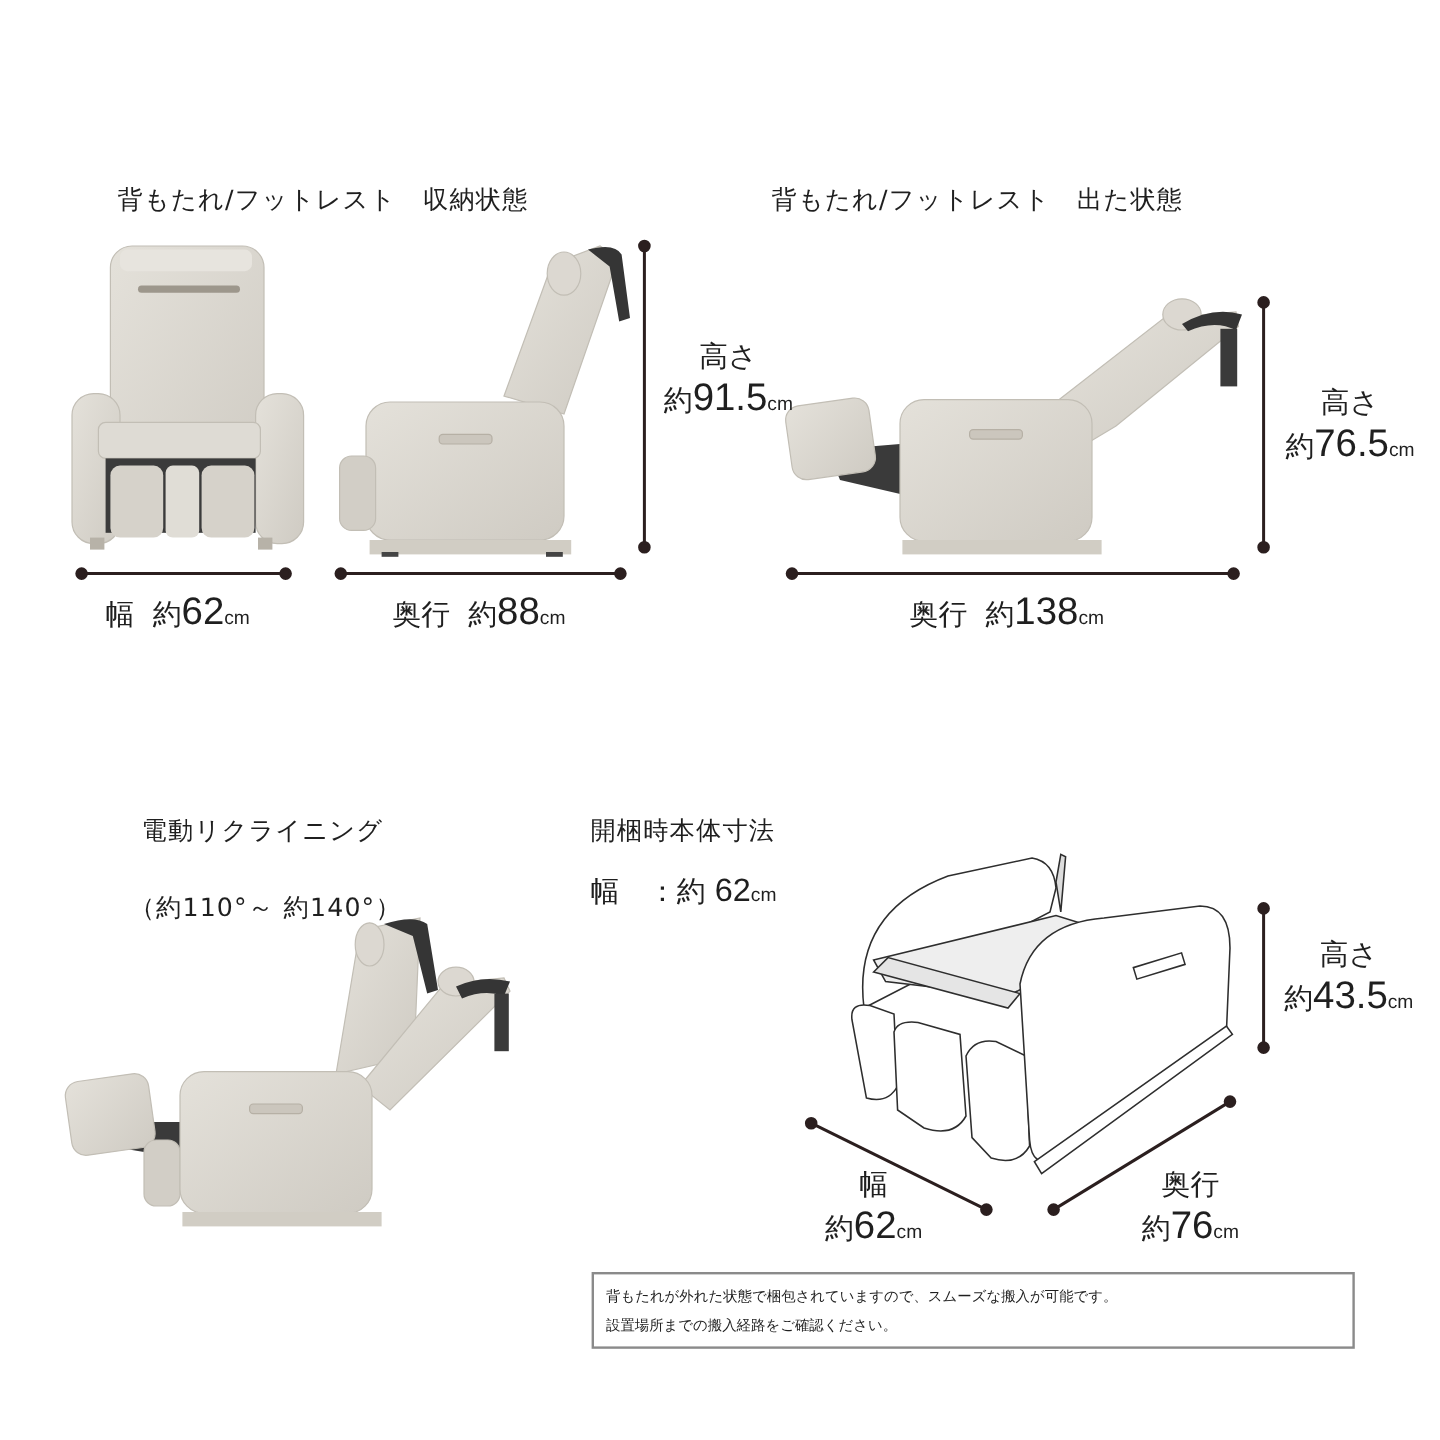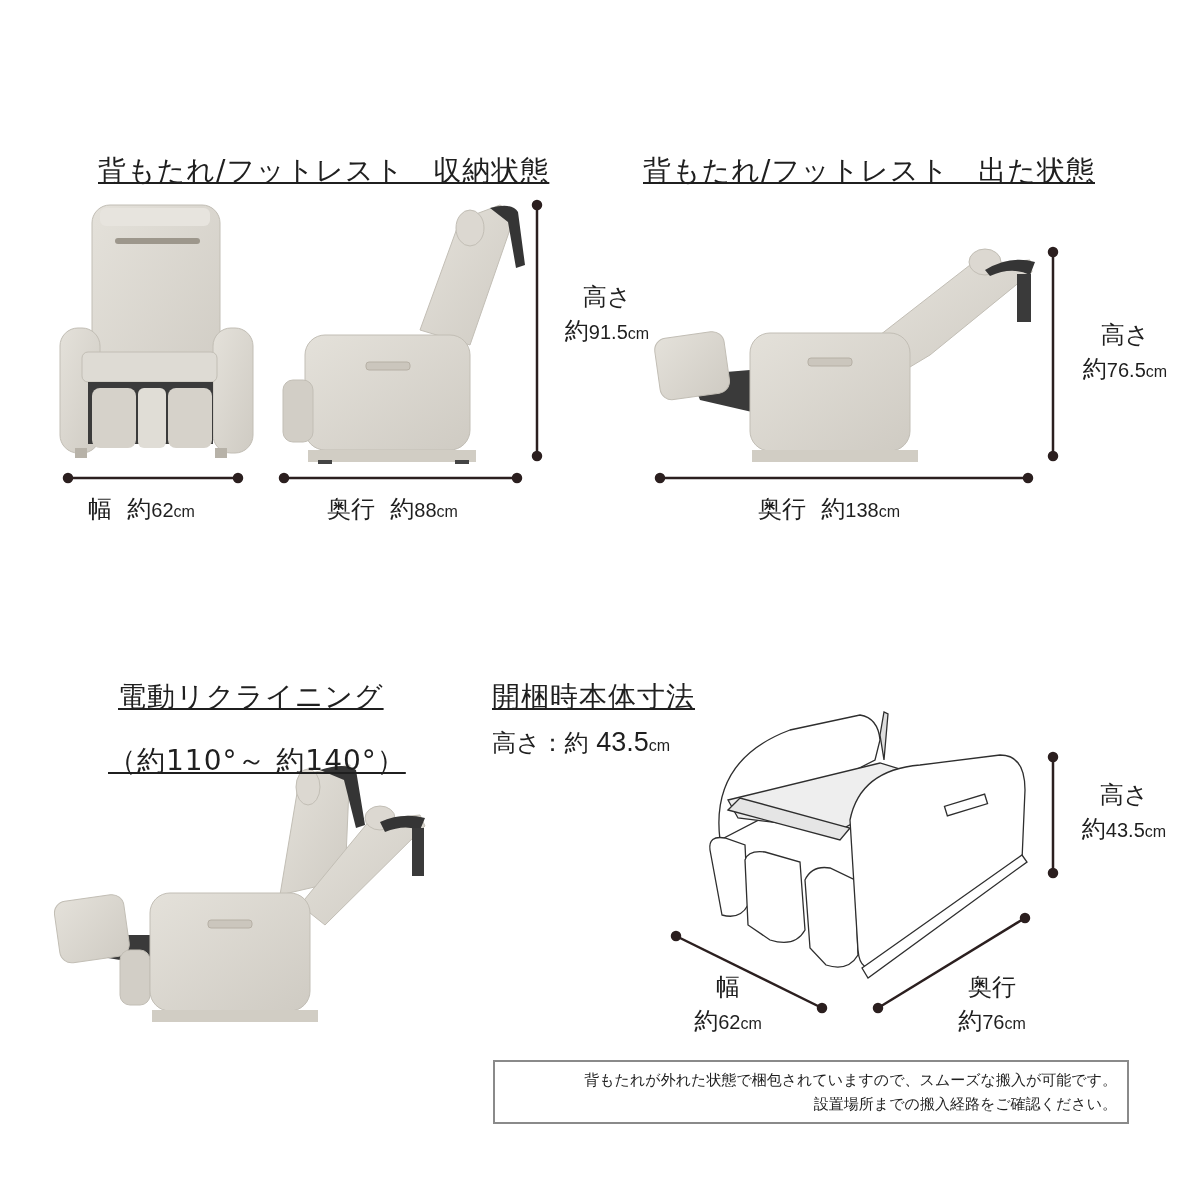--- a/index.html
+++ b/index.html
@@ -1,26 +1,26 @@
 <!DOCTYPE html>
 <html><head>
 <meta charset="utf-8">
 <style>
   html, body { margin:0; padding:0; background:#ffffff; }
   body { width:1200px; height:1200px; position:relative; overflow:hidden;
          font-family:"DejaVu Sans","Liberation Sans",sans-serif; color:#1f1f1f; }
   .abs { position:absolute; }
-  .title { font-size:28px; letter-spacing:1px; white-space:nowrap;text-decoration:underline; }
+  .title { font-size:21px; letter-spacing:1px; white-space:nowrap; }
   .lbl { font-size:24px; white-space:nowrap; text-align:center; line-height:34px; }
-  .lbl .num { font-family:"Liberation Sans",sans-serif; font-size:20px; }
+  .lbl .num { font-family:"Liberation Sans",sans-serif; font-size:32px; }
   .lbl .unit { font-size:16px; font-family:"Liberation Sans",sans-serif; }
   .spec { font-size:24px; line-height:36px; white-space:nowrap; }
   .spec .num { font-family:"Liberation Sans",sans-serif; font-size:27px; }
   .spec .unit { font-size:16px; font-family:"Liberation Sans",sans-serif; }
-  .note { border:2px solid #8a8a8a; font-size:15px; line-height:24px; padding:6px 10px; white-space:nowrap;text-align:right; }
+  .note { border:2px solid #8a8a8a; font-size:12px; line-height:24px; padding:6px 10px; white-space:nowrap; }
   svg { position:absolute; left:0; top:0; }
 </style>
 </head>
 <body>
 
 <svg width="1200" height="1200" viewBox="0 0 1200 1200">
   <defs>
     <linearGradient id="body" x1="0" y1="0" x2="1" y2="1">
       <stop offset="0" stop-color="#e4e1da"></stop>
       <stop offset="1" stop-color="#cfcbc3"></stop>
@@ -151,21 +151,21 @@
   <span>奥行</span>&nbsp;
   <span>約</span><span class="num">138</span><span class="unit">cm</span>
 </div>
 
 <div class="abs title" style="left:118px; top:678px;text-align:center;">電動リクライニング</div>
 <div class="abs title" style="left:108px; top:714px;margin-top:28px;">（約110°～ 約140°）</div>
 
 <div class="abs title" style="left:492px; top:678px;">開梱時本体寸法</div>
 
 <div class="abs spec" style="left:492px; top:724px;">
-  <div><span>高さ</span><span>：約</span> <span class="num">43.5</span><span class="unit">cm</span></div>
+  <div><span>幅　</span><span>：約</span> <span class="num">62</span><span class="unit">cm</span></div>
 </div>
 
 <div class="abs lbl" style="left:1060px; top:778px; width:128px;">
   <div>高さ</div>
   <div><span>約</span><span class="num">43.5</span><span class="unit">cm</span></div>
 </div>
 
 <div class="abs lbl" style="left:678px; top:970px; width:100px;">
   <div>幅</div>
   <div><span>約</span><span class="num">62</span><span class="unit">cm</span></div>

